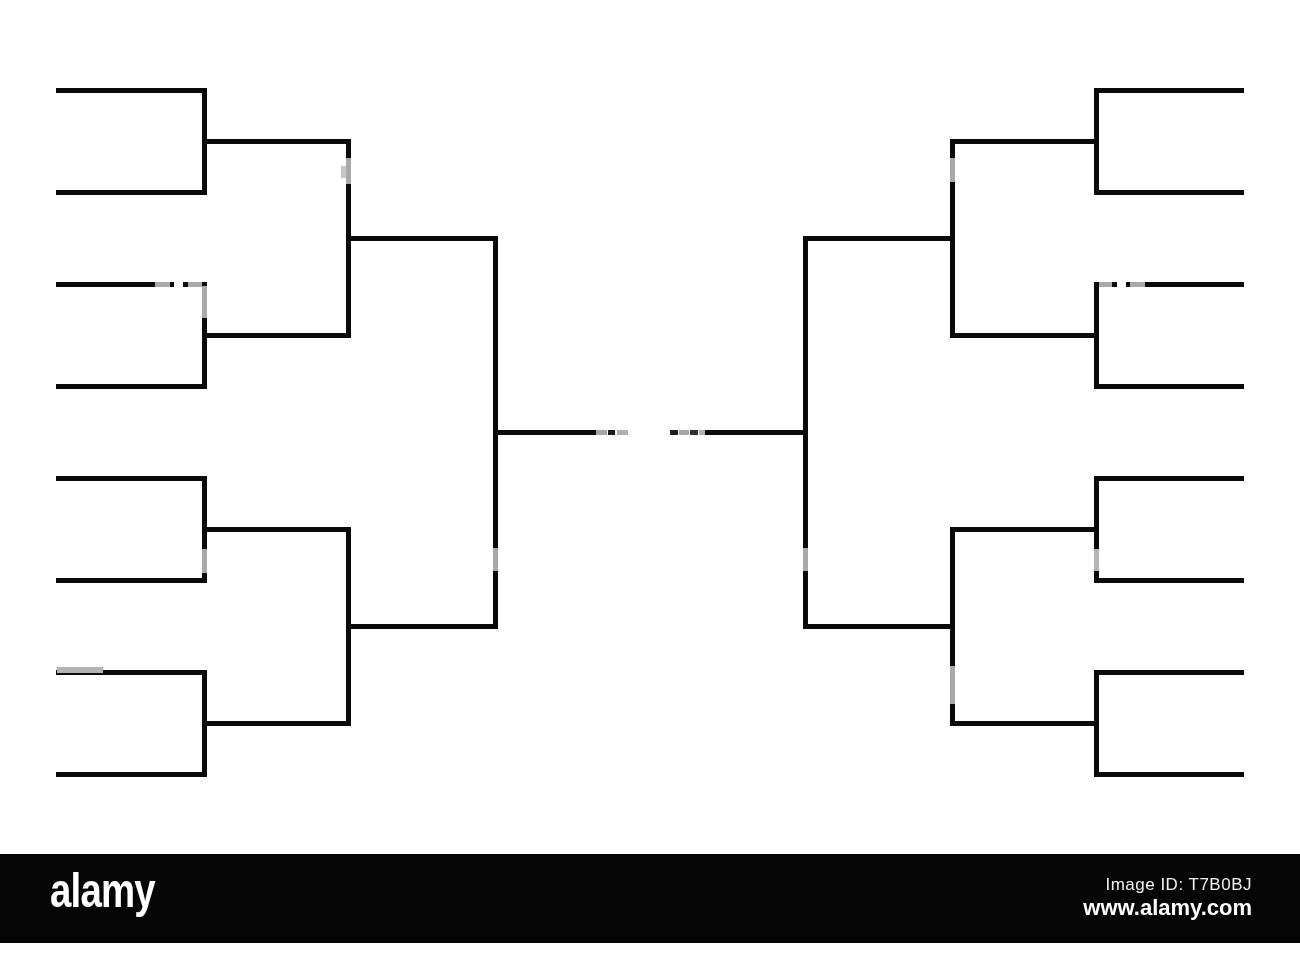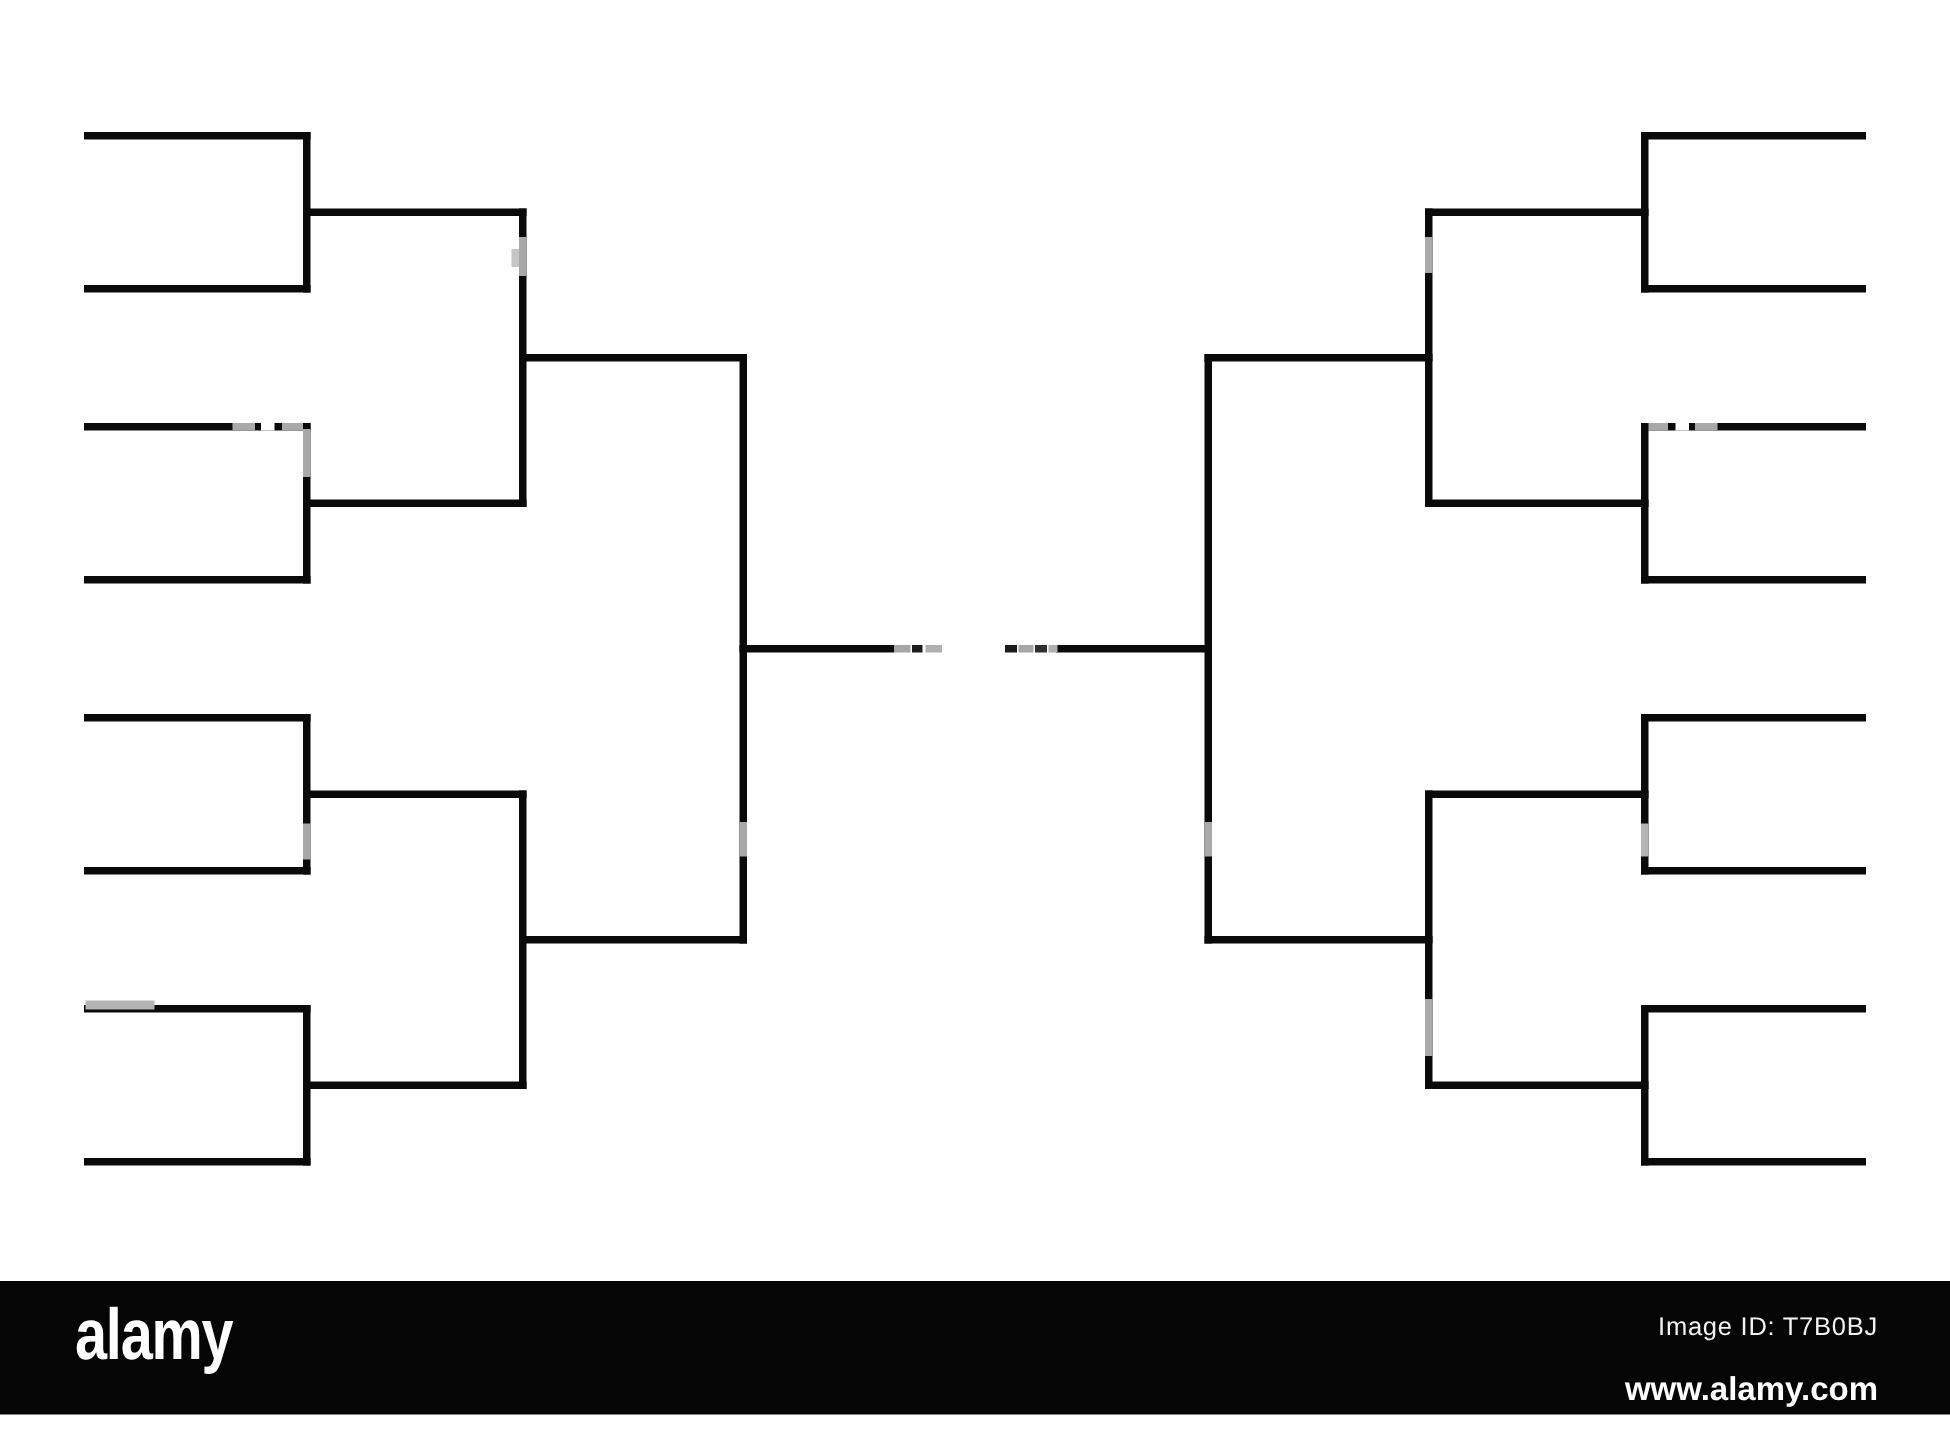--- a/index.html
+++ b/index.html
@@ -25,21 +25,21 @@
   }
   .logo{
     position:absolute;left:50px;top:12px;
     color:var(--bar-text);
     font-size:48px;line-height:50px;font-weight:bold;
     letter-spacing:-1px;
     transform:scaleX(0.8);transform-origin:left top;
   }
   .meta{
     position:absolute;right:48px;top:20px;
-    display:flex;flex-direction:column;align-items:flex-end;gap:18px;
+    display:flex;flex-direction:column;align-items:flex-end;gap:0;
     color:var(--bar-text);
   }
   .image-id{font-size:17px;line-height:21px;letter-spacing:0.5px;color:#f2f2f2;}
   .website{font-size:22px;line-height:26px;font-weight:bold;text-align:right;}
 </style>
 </head>
 <body>
 
 <div class="canvas">
   <div id="bracket" class="bracket">

